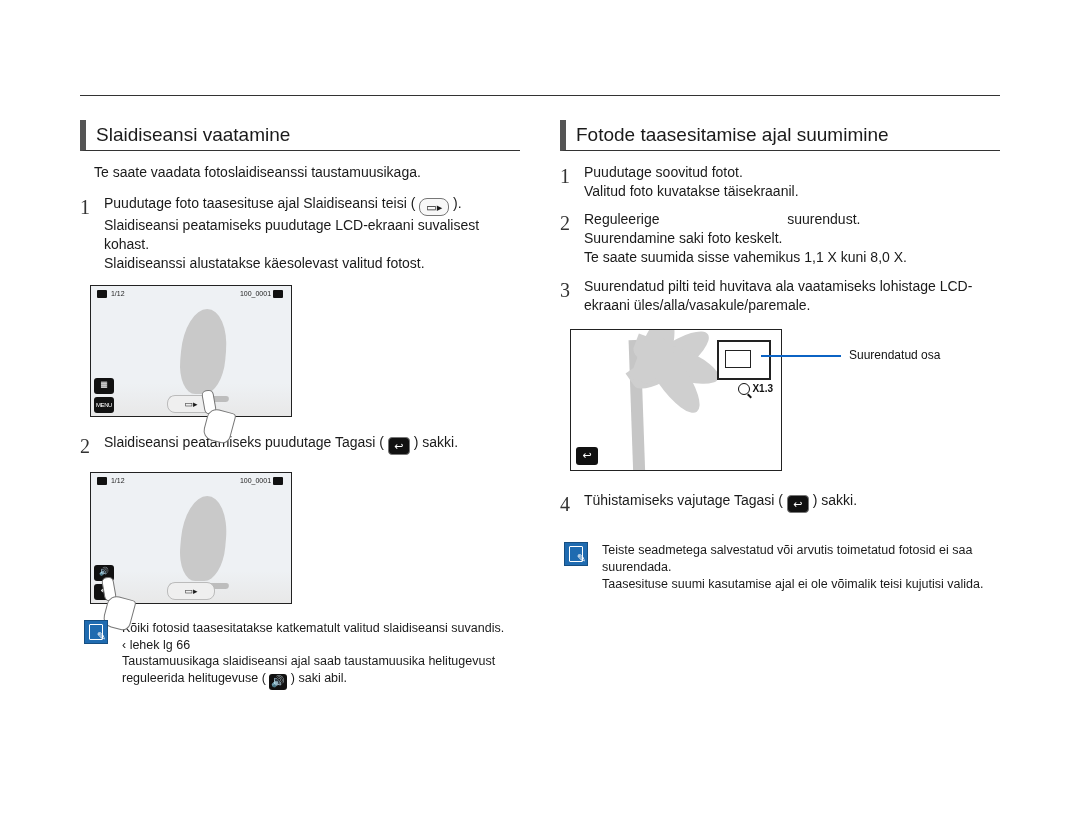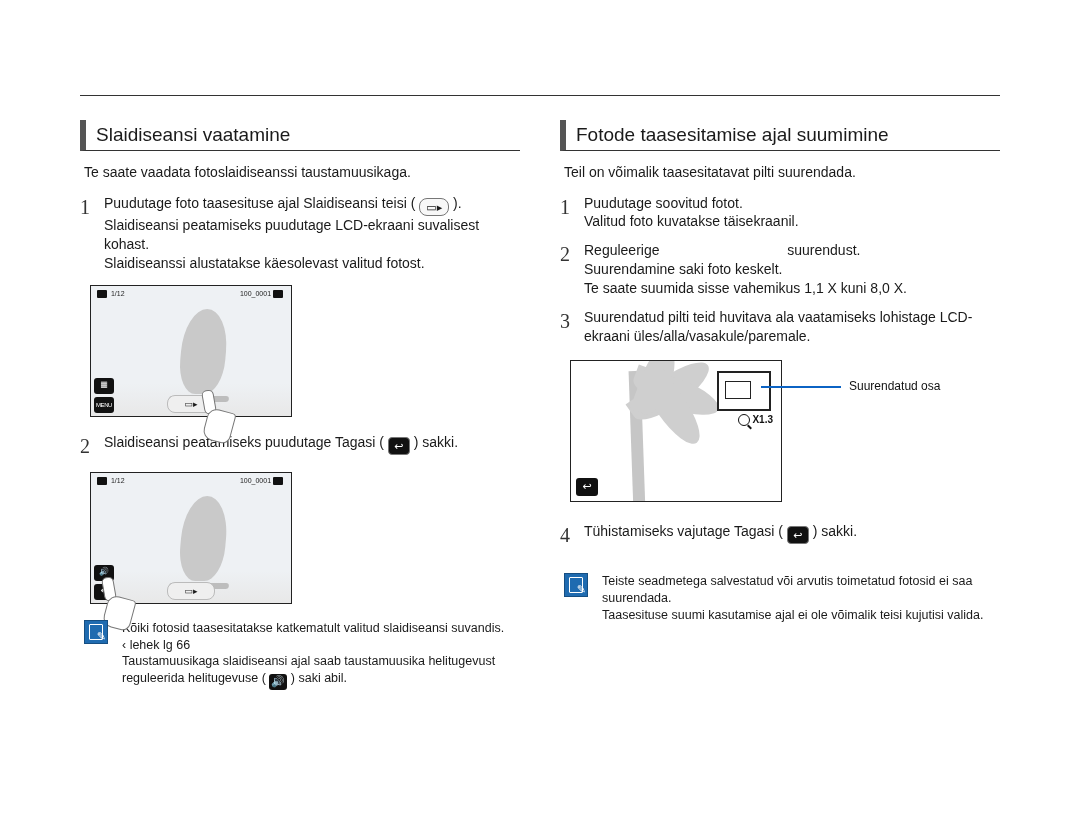--- a/index.html
+++ b/index.html
@@ -40,21 +40,21 @@
   }
   .section-title {
     font-size: 19px;
     font-weight: normal;
     border-left: 6px solid #555;
     padding: 2px 0 2px 10px;
     border-bottom: 1px solid #333;
     margin-bottom: 12px;
   }
   .intro {
-    margin: 10px 0 12px 4px;
+    margin: 10px 0 12px 14px;
   }
   .step {
     display: flex;
     margin-bottom: 10px;
   }
   .step-num {
     width: 24px;
     flex-shrink: 0;
     font-size: 20px;
     font-family: "Times New Roman", serif;
@@ -462,21 +462,20 @@
           </div>
         </div>
       </div>
 
     </div>
 
     <div class="col">
 
       <div class="section-title">Fotode taasesitamise ajal suumimine</div>
 
-      <div class="intro">Teil on võimalik taasesitatavat pilti suurendada.</div>
 
       <div class="step">
         <div class="step-num">1</div>
         <div class="step-body">
           <div>Puudutage soovitud fotot.</div>
           <div>Valitud foto kuvatakse täisekraanil.</div>
         </div>
       </div>
 
       <div class="step">

